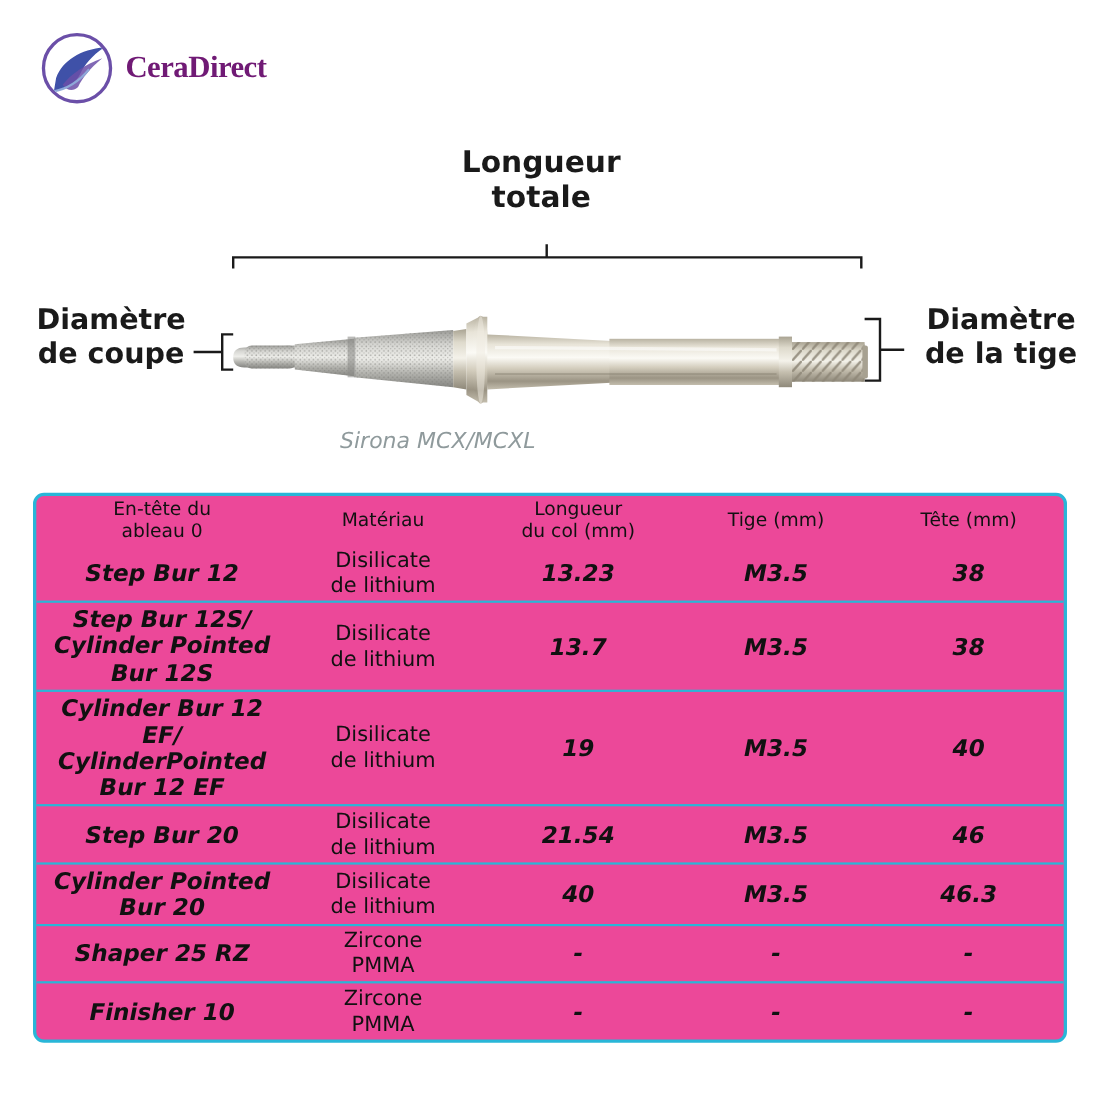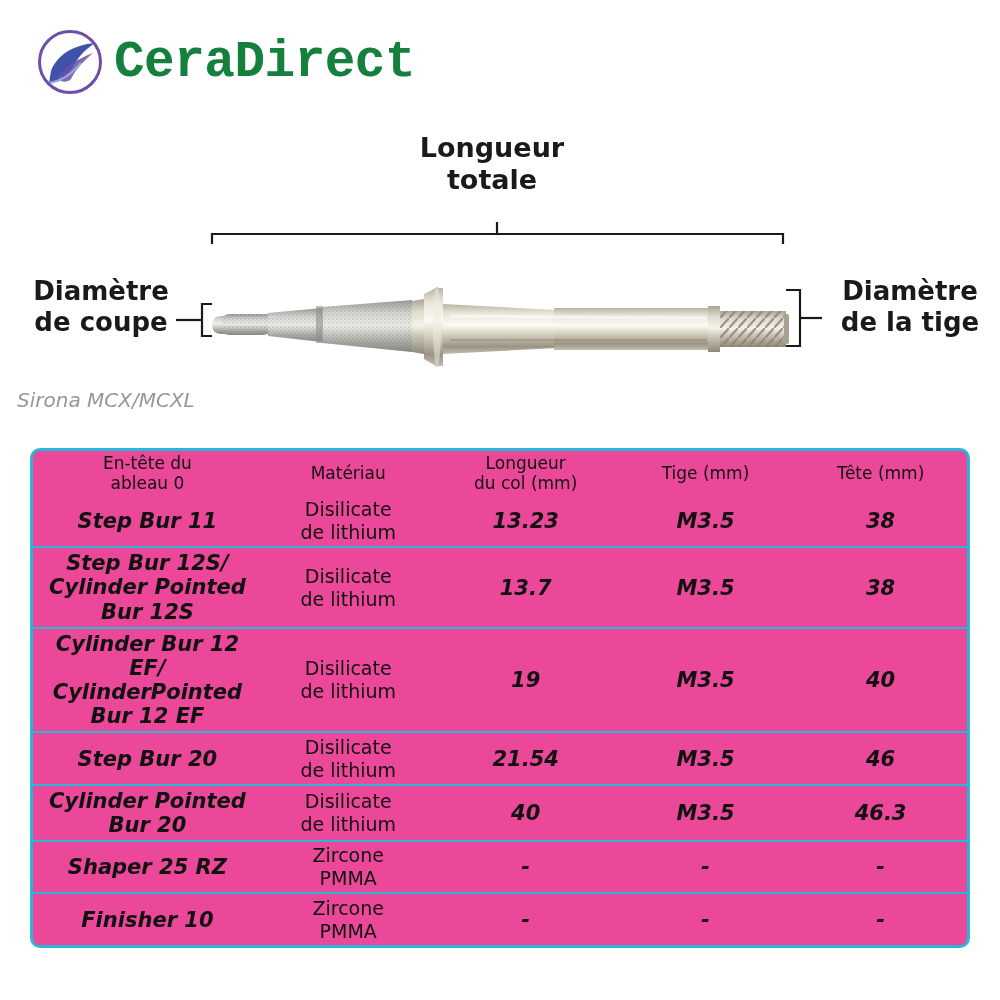--- a/index.html
+++ b/index.html
@@ -26,25 +26,25 @@
     overflow: hidden;
     flex: 0 0 auto;
   }
   #logo-mark .swoosh {
     position: absolute;
     left: 6px; top: 8px;
     width: 52px; height: 46px;
   }
   #logo-text {
     margin-left: 12px;
-    font-size: 51px;
+    font-size: 28px;
     font-weight: bold;
-    color: #15803d;
+    color: #701a75;
     letter-spacing: -0.5px;
-    font-family: Liberation Mono, monospace;
+    font-family: Liberation Serif, serif;
   }
 
   
   #diagram {
     position: absolute;
     left: 0; top: 118px;
     width: 1000px; height: 310px;
   }
   .lbl {
     position: absolute;
@@ -53,22 +53,23 @@
     text-align: center;
     line-height: 1.18;
     font-size: 26px;
   }
   #lbl-total { left: 372px; top: 14px; width: 240px; font-size: 27px; }
   #lbl-cut   { left: 8px;  top: 158px; width: 186px; font-size: 26px; text-align: center;}
   #lbl-shank { left: 820px; top: 158px; width: 180px; font-size: 26px; text-align: center;}
 
   #caption {
     position: absolute;
-    left: 17px; top: 388px;
+    left: 0; top: 388px;
     width: 796px;
+    text-align: center;
     font-style: italic;
     font-size: 20px;
     color: #8f9a9c;
   }
 
   
   #table-wrap {
     position: absolute;
     left: 30px; top: 448px;
     width: 940px; height: 500px;
@@ -242,21 +243,21 @@
 ableau 0</th>
         <th style="white-space:pre-line">Matériau</th>
         <th style="white-space:pre-line">Longueur
 du col (mm)</th>
         <th style="white-space:pre-line">Tige (mm)</th>
         <th style="white-space:pre-line">Tête (mm)</th>
       </tr>
     </thead>
     <tbody>
       <tr>
-        <td class="name" style="white-space:pre-line">Step Bur 11</td>
+        <td class="name" style="white-space:pre-line">Step Bur 12</td>
         <td class="mat" style="white-space:pre-line">Disilicate
 de lithium</td>
         <td class="num">13.23</td>
         <td class="num">M3.5</td>
         <td class="num">38</td>
       </tr>
       <tr>
         <td class="name small" style="white-space:pre-line">Step Bur 12S/
 Cylinder Pointed
 Bur 12S</td>

